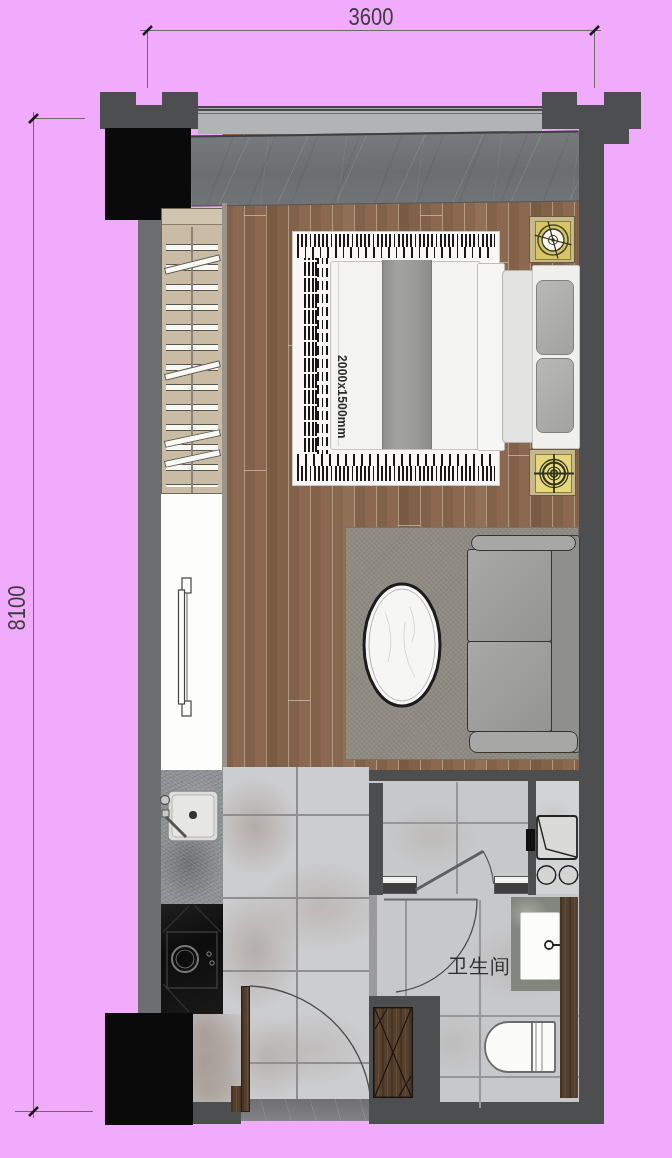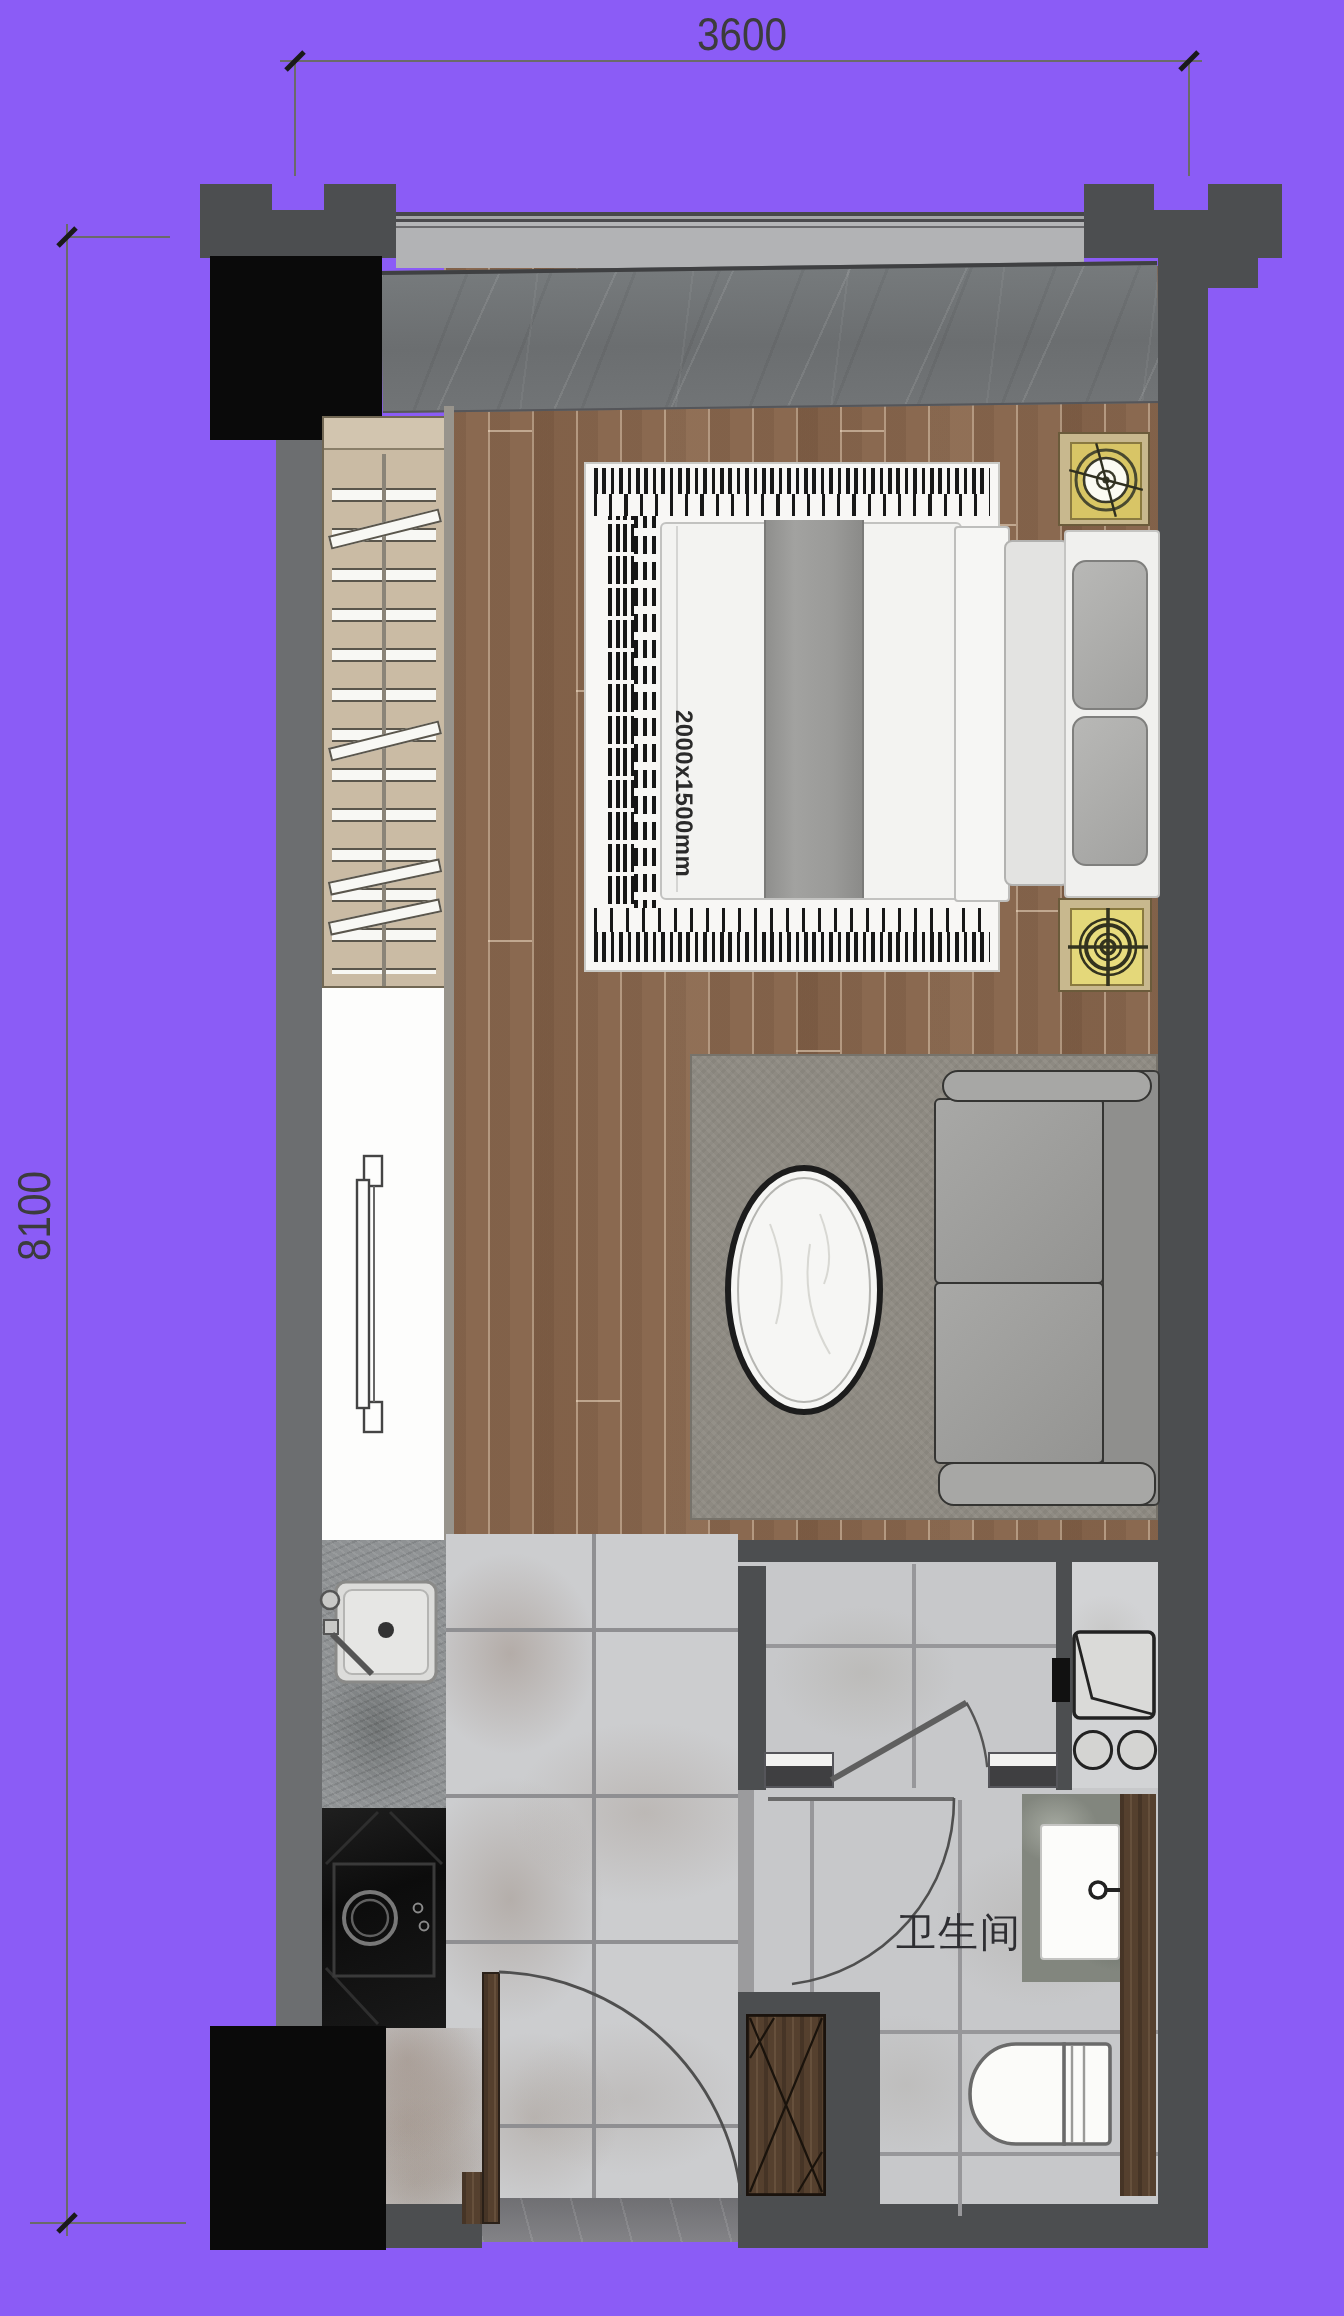--- a/index.html
+++ b/index.html
@@ -1,16 +1,16 @@
 <!DOCTYPE html>
 <html><head>
 <meta charset="utf-8">
 <style>
 html,body{margin:0;padding:0;background:#fff;}
-#plan{position:relative;width:672px;height:1158px;background:#8b5cf6;overflow:hidden;font-family:"Liberation Sans",sans-serif;}
+#plan{position:relative;width:672px;height:1158px;background:#f0abfc;overflow:hidden;font-family:"Liberation Sans",sans-serif;}
 .a{position:absolute;}
 svg{position:absolute;overflow:visible;}
 #woodfloor{background-color:#8a6950;background-image:
  repeating-linear-gradient(90deg,rgba(240,220,195,0.45) 0 1px,transparent 1px 22px),
  repeating-linear-gradient(90deg,rgba(55,30,15,0.10) 0 11px,transparent 11px 22px),
  repeating-linear-gradient(90deg,transparent 0 44px,rgba(70,40,20,0.12) 44px 66px,transparent 66px 110px,rgba(200,170,140,0.10) 110px 132px);}
 #stone{background-color:#6f7274;background-image:
  repeating-linear-gradient(115deg,rgba(255,255,255,0.09) 0 1px,transparent 1px 53px),
  repeating-linear-gradient(98deg,rgba(255,255,255,0.05) 0 1px,transparent 1px 77px),
  repeating-linear-gradient(112deg,rgba(0,0,0,0.05) 0 1.5px,transparent 1.5px 39px),

